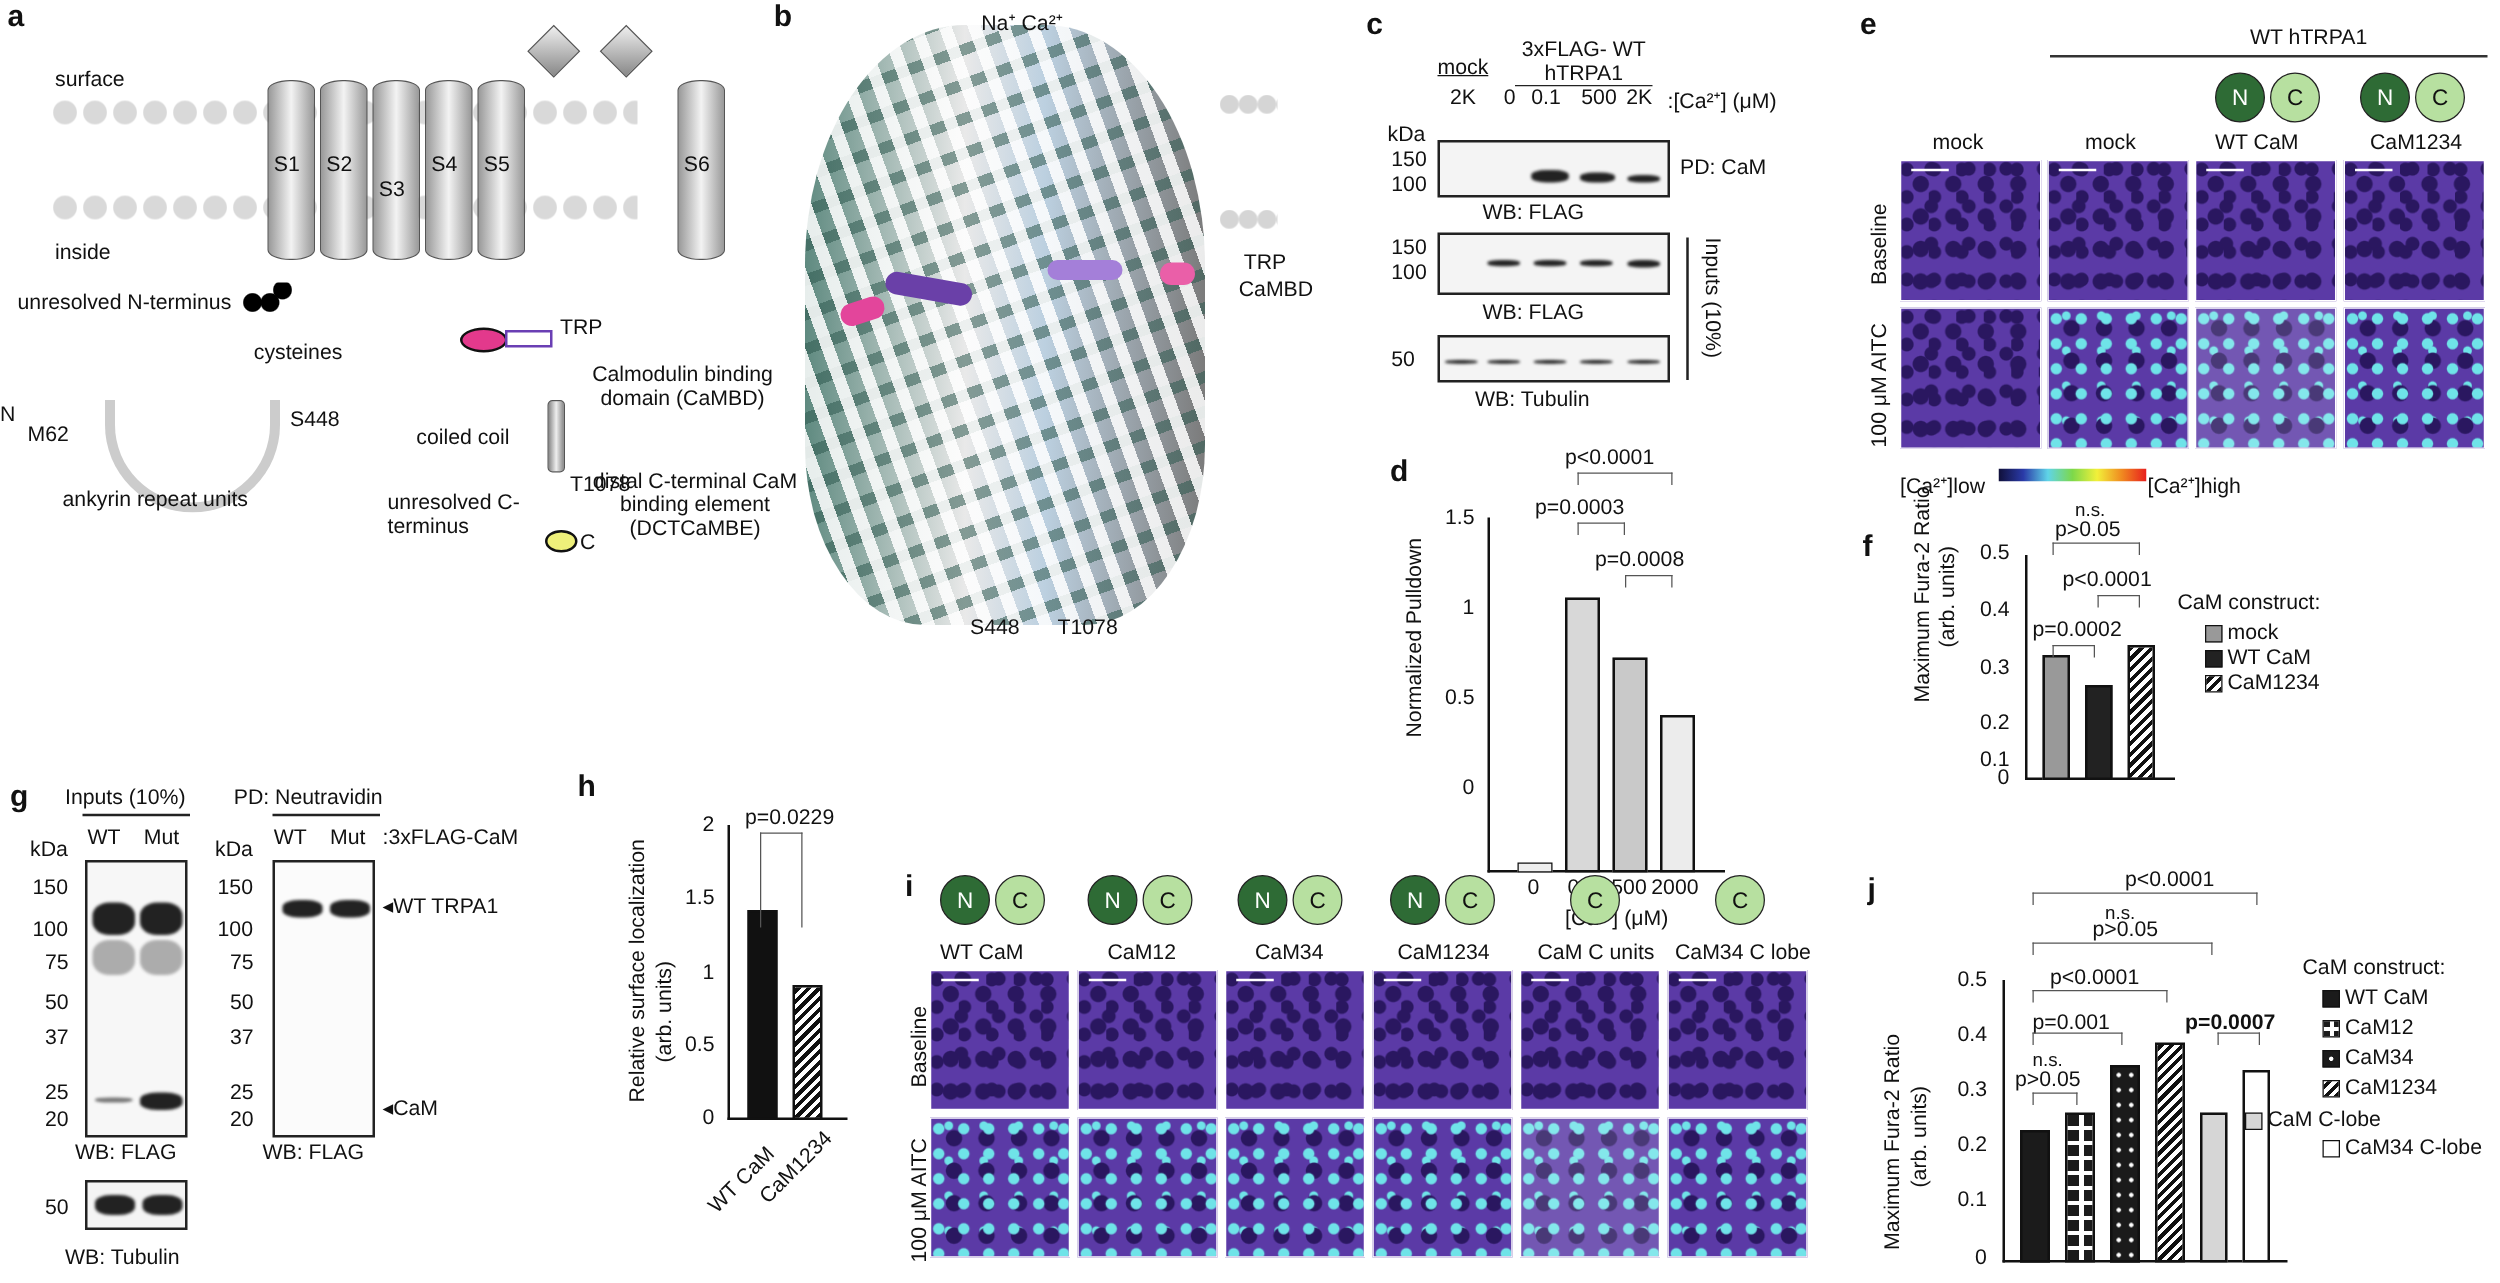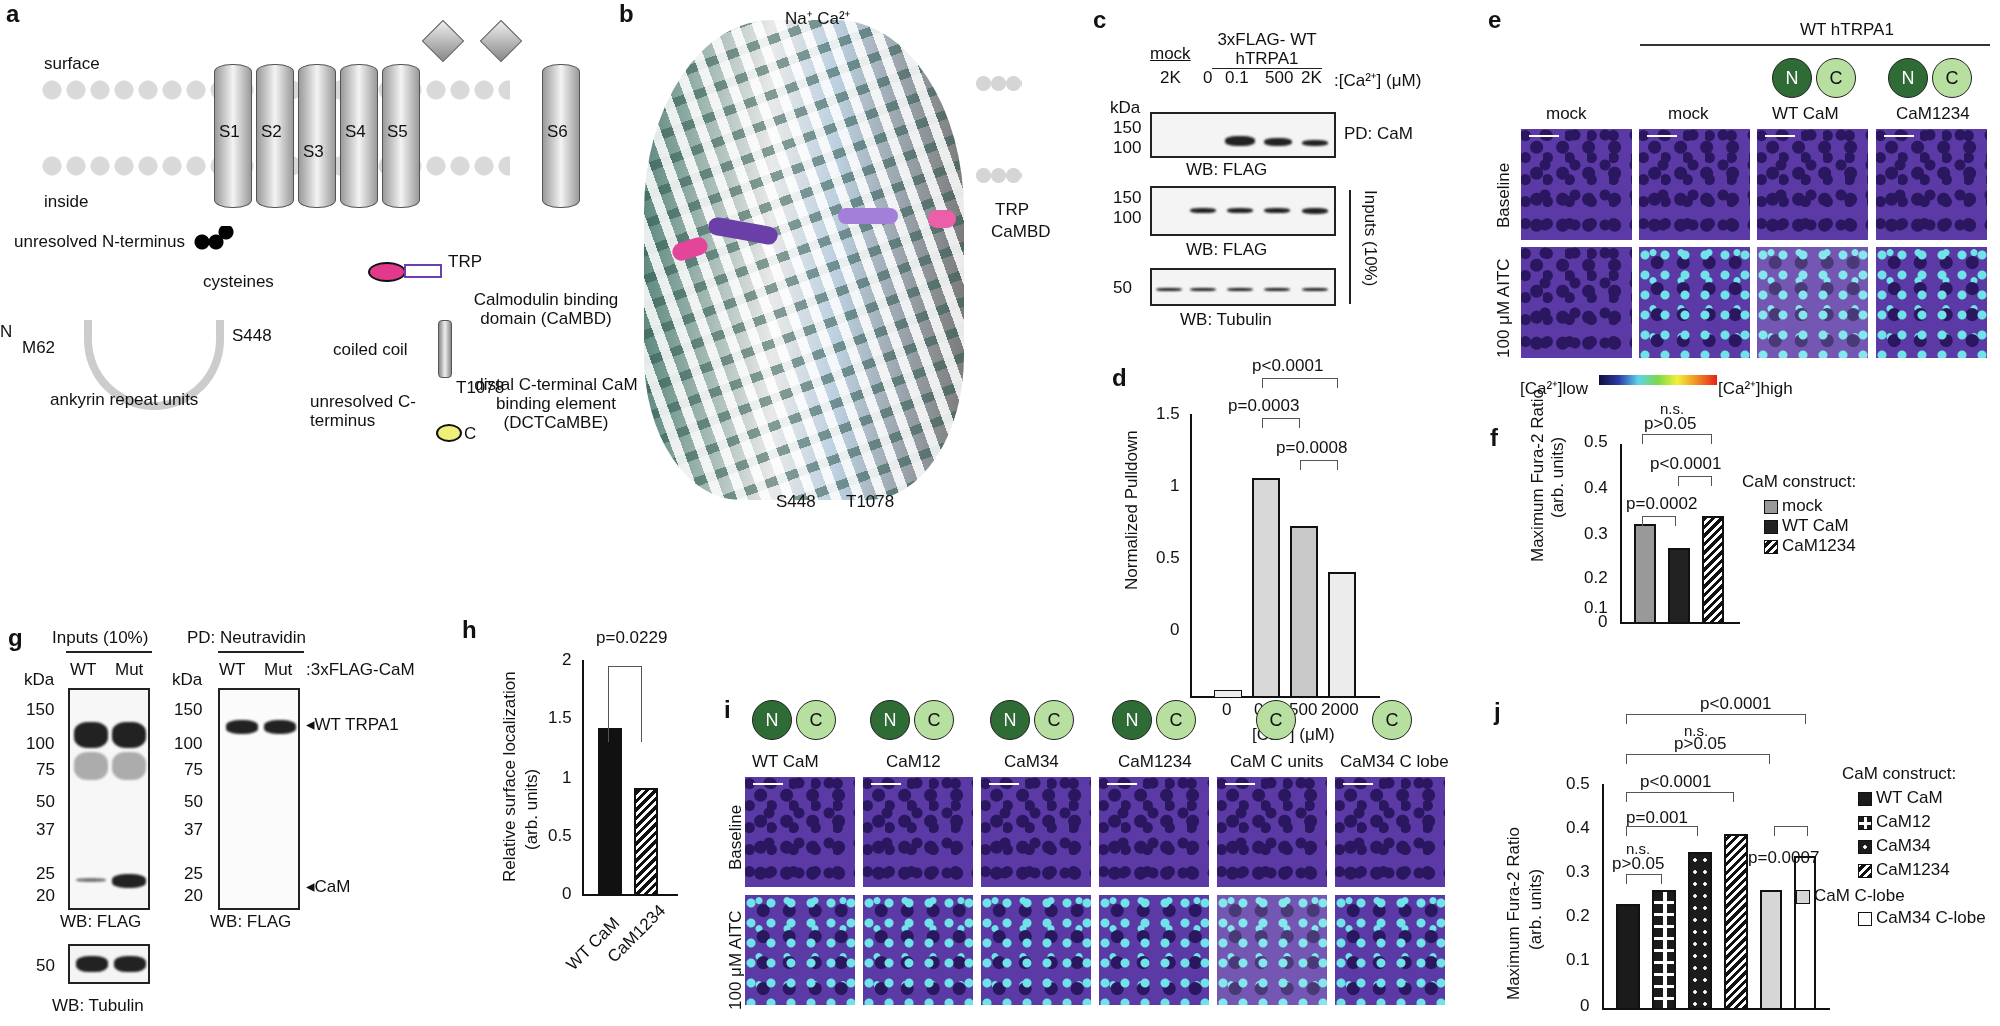--- a/index.html
+++ b/index.html
@@ -277,21 +277,21 @@
 <div class="axis" style="left:582px;top:660px;width:2px;height:236px;"></div>
 <div class="axis" style="left:582px;top:894px;width:96px;height:2px;"></div>
 <div class="txt" style="left:562px;top:650px;">2</div>
 <div class="txt" style="left:548px;top:708px;">1.5</div>
 <div class="txt" style="left:562px;top:768px;">1</div>
 <div class="txt" style="left:548px;top:826px;">0.5</div>
 <div class="txt" style="left:562px;top:884px;">0</div>
 <div class="bar" style="left:598px;top:728px;width:24px;height:168px;background:#111;"></div>
 <div class="bar" style="left:634px;top:788px;width:24px;height:108px;background:repeating-linear-gradient(-45deg,#111 0 3px,#fff 3px 6px);"></div>
 <div class="brk" style="left:608px;top:666px;width:34px;height:76px;border-bottom:none;"></div>
-<div class="txt" style="left:596px;top:628px;">p=0.0229</div>
+<div class="txt" style="left:596px;top:644px;">p=0.0229</div>
 <div class="txt" style="left:560px;top:934px;transform:rotate(-45deg);">WT CaM</div>
 <div class="txt" style="left:600px;top:924px;transform:rotate(-45deg);">CaM1234</div>
 
 <div class="plabel" style="left:724px;top:696px;">i</div>
 <div class="lobe lobeN" style="left:752px;top:700px;width:40px;height:40px;">N</div>
 <div class="lobe lobeC" style="left:796px;top:700px;width:40px;height:40px;">C</div>
 <div class="lobe lobeN" style="left:870px;top:700px;width:40px;height:40px;">N</div>
 <div class="lobe lobeC" style="left:914px;top:700px;width:40px;height:40px;">C</div>
 <div class="lobe lobeN" style="left:990px;top:700px;width:40px;height:40px;">N</div>
 <div class="lobe lobeC" style="left:1034px;top:700px;width:40px;height:40px;">C</div>
@@ -356,21 +356,21 @@
 <div class="txt sm" style="left:1684px;top:722px;">n.s.</div>
 <div class="txt" style="left:1674px;top:734px;">p&gt;0.05</div>
 <div class="brk" style="left:1626px;top:754px;width:144px;height:10px;"></div>
 <div class="txt" style="left:1640px;top:772px;">p&lt;0.0001</div>
 <div class="brk" style="left:1626px;top:792px;width:108px;height:10px;"></div>
 <div class="txt" style="left:1626px;top:808px;">p=0.001</div>
 <div class="brk" style="left:1626px;top:826px;width:72px;height:10px;"></div>
 <div class="txt sm" style="left:1626px;top:840px;">n.s.</div>
 <div class="txt" style="left:1612px;top:854px;">p&gt;0.05</div>
 <div class="brk" style="left:1626px;top:874px;width:36px;height:10px;"></div>
-<div class="txt" style="left:1748px;top:848px;">p=0.0007</div>
+<div class="txt" style="left:1748px;top:808px;font-weight:bold;">p=0.0007</div>
 <div class="brk" style="left:1774px;top:826px;width:34px;height:10px;"></div>
 <div class="txt" style="left:1842px;top:764px;">CaM construct:</div>
 <div class="txt" style="left:1858px;top:788px;"><span class="legsw" style="background:#1b1b1b"></span><span>WT CaM</span></div>
 <div class="txt" style="left:1858px;top:812px;"><span class="legsw" style="background:linear-gradient(90deg,transparent 5px,#fff 5px 8px,transparent 8px),linear-gradient(180deg,#1b1b1b 5px,#fff 5px 8px,#1b1b1b 8px)"></span><span>CaM12</span></div>
 <div class="txt" style="left:1858px;top:836px;"><span class="legsw" style="background:radial-gradient(circle,#fff 1.5px,transparent 2px),#1b1b1b"></span><span>CaM34</span></div>
 <div class="txt" style="left:1858px;top:860px;"><span class="legsw" style="background:repeating-linear-gradient(-45deg,#111 0 3px,#fff 3px 6px)"></span><span>CaM1234</span></div>
 <div class="txt" style="left:1796px;top:886px;"><span class="legsw" style="background:#d6d6d6"></span><span>CaM C-lobe</span></div>
 <div class="txt" style="left:1858px;top:908px;"><span class="legsw" style="background:#fff"></span><span>CaM34 C-lobe</span></div>
 
 </body></html>

